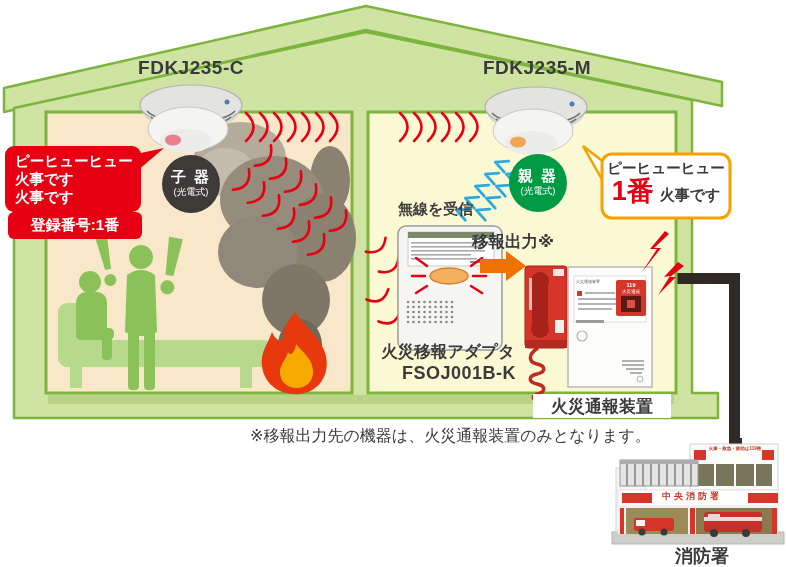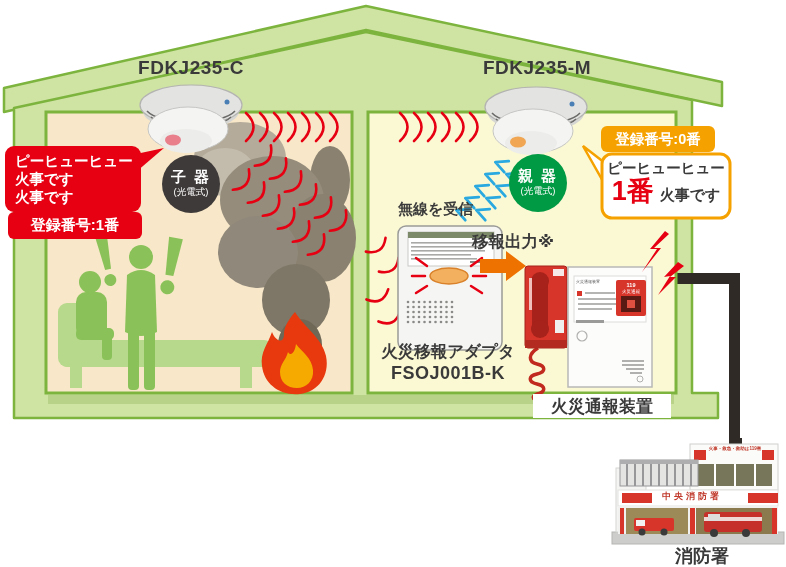--- a/index.html
+++ b/index.html
@@ -348,41 +348,41 @@
 </div>
 
 <div class="abs red-bubble" style="left:5px;top:146px;width:116px">
   <div>ピーヒューヒュー</div>
   <div>火事です</div>
   <div>火事です</div>
 </div>
 
 <div class="abs red-pill" style="left:8px;top:212px;width:134px;height:27px">登録番号:1番</div>
 
-<div class="abs orange-pill" style="left:601px;top:126px;width:114px;height:26px">登録番号:0番</div>
 
 <div class="abs" style="left:604px;top:159px;width:124px">
   <div class="wbub-l1">ピーヒューヒュー</div>
   <div class="wbub-l2">
     <span class="wbub-num">1番</span>
     <span class="wbub-rest">火事です</span>
   </div>
 </div>
 
 <div class="abs jp small-label" style="left:370px;top:200px;width:112px">無線を受信</div>
 
 <div class="abs jp" style="left:472px;top:231px;width:120px;font-size:16.5px">移報出力※</div>
 
 <div class="abs jp" style="left:380px;top:341px;width:136px;font-size:16.5px;text-align:center">火災移報アダプタ</div>
 
-<div class="abs jp" style="left:380px;top:363px;width:136px;font-size:18px;text-align:center;letter-spacing:0.5px">FSOJ001B-K</div>
+<div class="abs jp" style="left:380px;top:363px;width:136px;font-size:18px;text-align:right;letter-spacing:0.5px">FSOJ001B-K</div>
 
 <div class="abs jp" style="left:533px;top:394px;width:138px;height:24px;background:#fff;font-size:17px;
      display:flex;align-items:center;justify-content:center">火災通報装置</div>
 
+<div class="abs" style="left:250px;top:426px;width:420px;font-size:16px;color:#3a3a3a">※移報出力先の機器は、火災通報装置のみとなります。</div>
 
 <div class="abs jp" style="left:650px;top:544px;width:104px;font-size:18px;text-align:center">消防署</div>
 
 <div class="abs tinytext" style="left:622px;top:490px;width:140px;font-size:9px;letter-spacing:3px">中央消防署</div>
 
 <div class="abs tinytext" style="left:702px;top:446px;width:66px;font-size:4.5px;letter-spacing:0">火事・救急・救助は119番</div>
 
 <div class="abs" style="left:576px;top:279px;width:40px;font-size:4px;color:#555">火災通報装置</div>
 
 <div class="abs" style="left:616px;top:282px;width:30px;font-size:5.5px;font-weight:bold;color:#fff;text-align:center">119</div>

